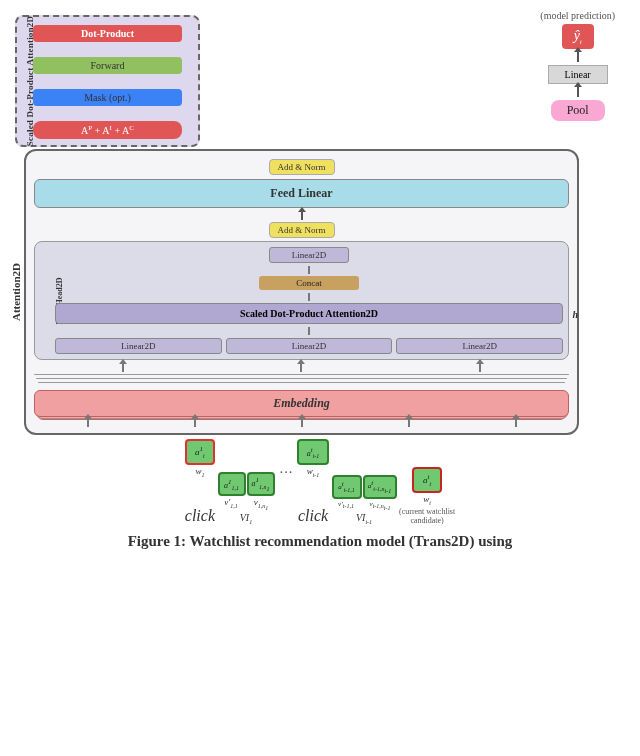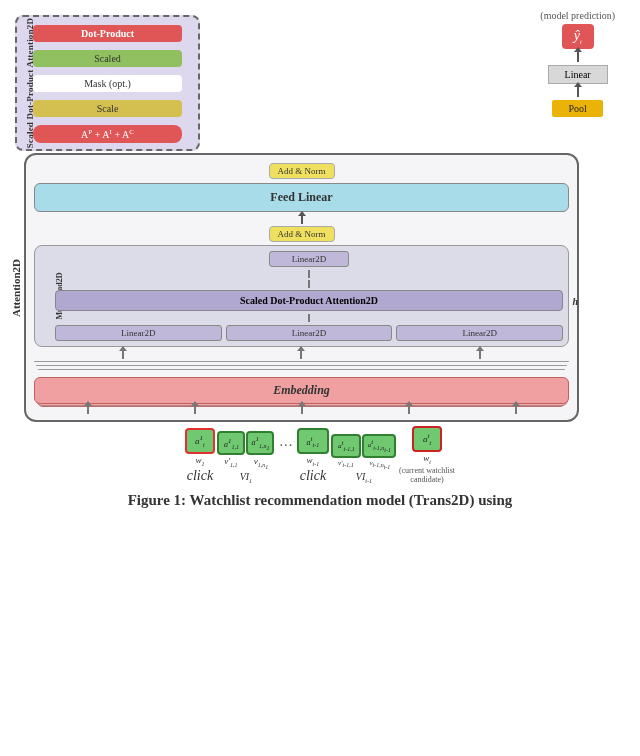--- a/index.html
+++ b/index.html
@@ -35,21 +35,21 @@
       color: white;
       font-weight: bold;
     }
 
     .softmax-box {
       background: #90c060;
       color: #333;
     }
 
     .mask-box {
-      background: #ffffff;
+      background: #3b82f6;
       color: #333;
     }
 
     .scale-box {
       background: #d4c050;
       color: #333;
     }
 
     .sum-box {
       background: #e05555;
@@ -75,24 +75,24 @@
     .linear-box-small {
       background: #d8d8d8;
       border: 1px solid #aaa;
       border-radius: 0;
       padding: 3px 16px;
       font-size: 10px;
       text-align: center;
     }
 
     .pool-box {
-      background: #eab308;
-      border-radius: 2px;
+      background: #f9a8d4;
+      border-radius: 8px;
       padding: 3px 16px;
-      font-size: 10px;
+      font-size: 12px;
       color: #222;
       text-align: center;
     }
 
     
     .add-norm-badge {
       background: #f0e060;
       border: 1px solid #aaa;
       border-radius: 4px;
       padding: 2px 8px;
@@ -244,23 +244,24 @@
       gap: 1px;
     }
 
     .token-row-items {
       display: flex;
       gap: 1px;
       align-items: center;
     }
 
     .click-label {
-      font-size: 14px;
+      font-size: 16px;
       font-style: italic;
       color: #333;
+      margin-top: 28px;
     }
 
     .vi-label {
       font-size: 10px;
       font-style: italic;
       color: #333;
     }
 
     .current-label {
       font-size: 8px;
@@ -273,25 +274,24 @@
 <body>
 
 <div class="main-container">
 
   <div style="display:flex; width:610px; justify-content:space-between; align-items:flex-start; margin-bottom:2px;">
 
     <div style="display:flex; align-items:center; margin-top:5px;">
       <div style="width:185px; border:2px dashed #666; border-radius:8px; background:#ddd8ee; padding:8px 8px 6px 8px; position:relative;">
 
         <div style="position:absolute; left:-52px; top:50%; transform:translateY(-50%) rotate(-90deg); font-size:9px; font-weight:bold; white-space:nowrap; color:#333; letter-spacing:0.2px;">Scaled Dot-Product Attention2D</div>
-        <div style="display:flex; flex-direction:column; align-items:center; gap:8px;">
+        <div style="display:flex; flex-direction:column; align-items:center; gap:15px;">
           <div class="layer-box dot-product-box">Dot-Product</div>
-          <div class="layer-box softmax-box">Scaled</div>
+          <div class="layer-box softmax-box">Forward</div>
           <div class="layer-box mask-box">Mask (opt.)</div>
-          <div class="layer-box scale-box">Scale</div>
           <div class="layer-box sum-box" style="font-size:10px;">A<sup>P</sup> + A<sup>I</sup> + A<sup>C</sup></div>
         </div>
       </div>
     </div>
 
     <div class="pred-column" style="margin-top:0; padding-right:10px;">
       <div class="click-pred-label">(model prediction)</div>
       <div class="y-hat-box" style="font-size:14px; font-style:italic;">ŷ<sub>t</sub></div>
       <div style="width:2px; height:10px; background:#555; margin:0 auto; position:relative;">
         <div style="position:absolute;top:-5px;left:-3px;border-left:4px solid transparent;border-right:4px solid transparent;border-bottom:5px solid #555;"></div>
@@ -330,20 +330,23 @@
         <div style="position:absolute;left:1px;top:50%;transform:translateY(-50%) rotate(-90deg);font-size:8px;font-weight:bold;white-space:nowrap;color:#333;">MultiHead2D</div>
 
         <div style="display:flex;justify-content:center;margin-bottom:3px;">
           <div class="linear2d-box" style="width:80px;">Linear2D</div>
         </div>
 
         <div style="display:flex;justify-content:center;margin-bottom:2px;">
           <div style="width:2px;height:8px;background:#777;"></div>
         </div>
 
+        <div style="display:flex;justify-content:center;margin-bottom:3px;">
+          <div class="concat-box" style="width:100px;">Concat</div>
+        </div>
 
         <div style="display:flex;justify-content:center;margin-bottom:2px;">
           <div style="width:2px;height:8px;background:#777;"></div>
         </div>
 
         <div class="sdpa-wide-box" style="position:relative;">
           <span>Scaled Dot-Product Attention2D</span>
           <span style="position:absolute;right:-16px;top:50%;transform:translateY(-50%);font-style:italic;font-size:10px;color:#333;">h</span>
         </div>
 

